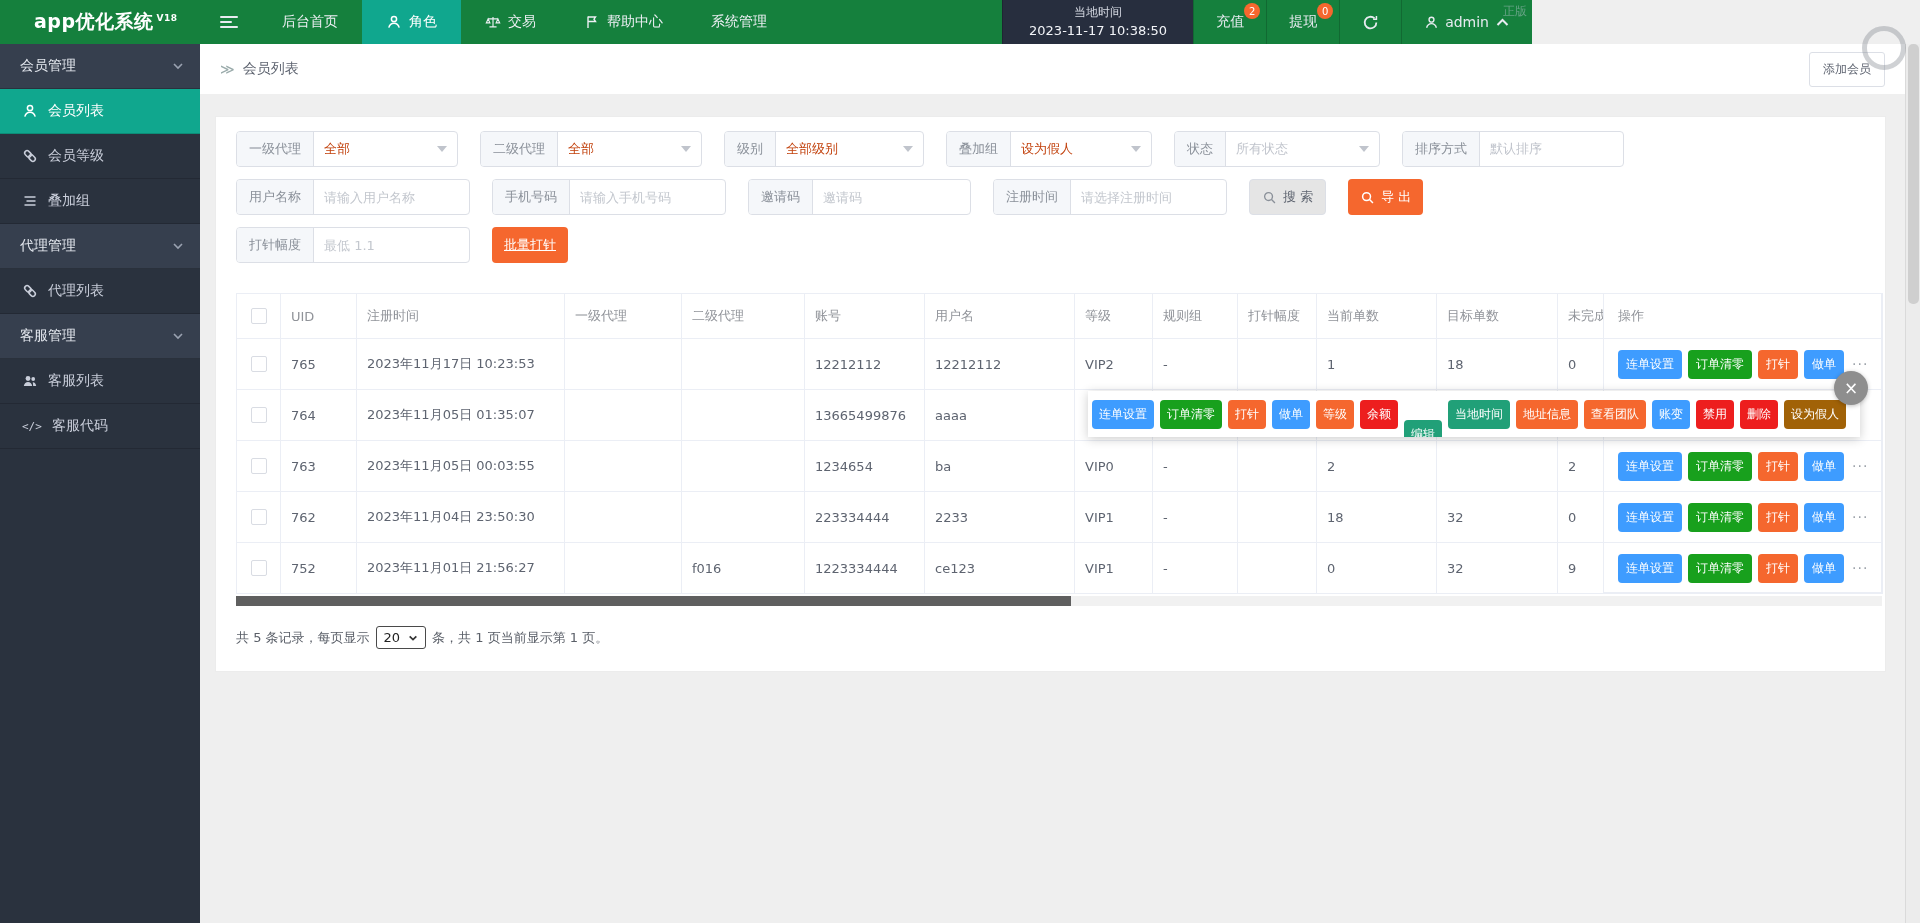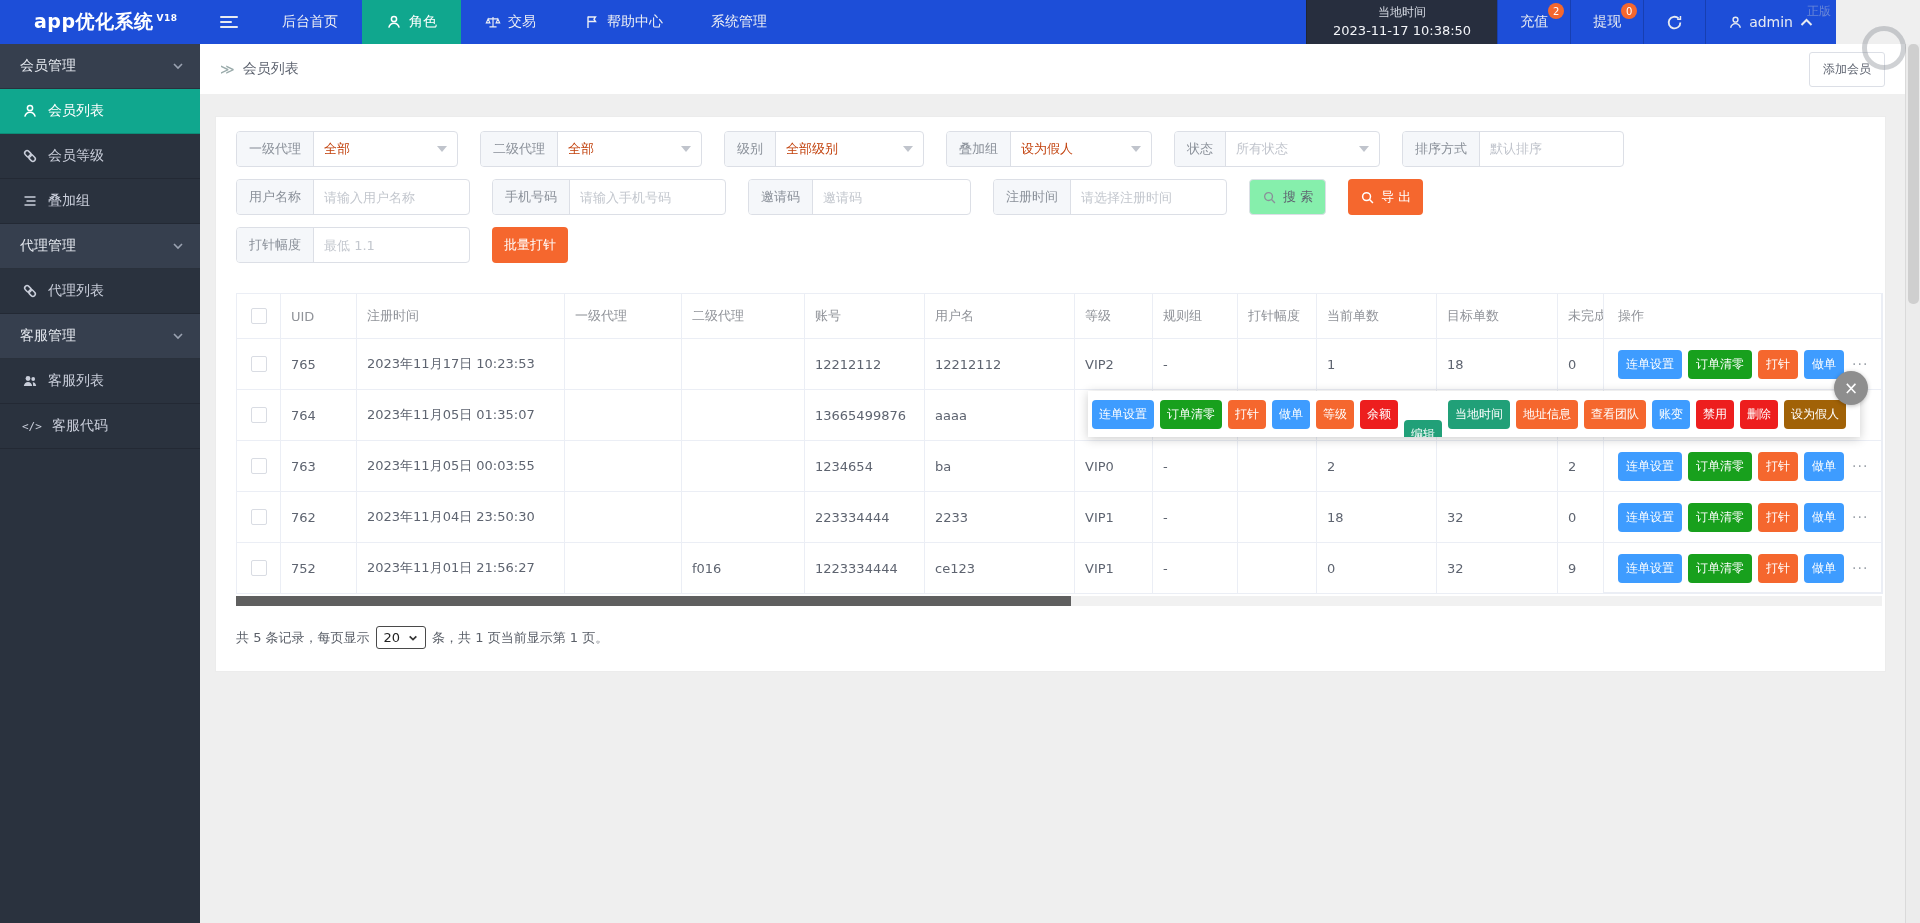--- a/index.html
+++ b/index.html
@@ -1,21 +1,21 @@
 <!DOCTYPE html>
 <html><head>
 <meta charset="utf-8">
 <style>
   * { box-sizing: border-box; margin: 0; padding: 0; }
   html,body { width:1920px; height:923px; overflow:hidden; position:relative;
     font-family:"DejaVu Sans","Liberation Sans",sans-serif; background:#EFEFEF; }
 
   
-  .topbar { position:absolute; top:0; left:0; width:1836px; height:44px;
-    background:#1d4ed8; display:flex; align-items:stretch; z-index:20; color:#E8EBF1; }
+  .topbar { position:absolute; top:0; left:0; width:1532px; height:44px;
+    background:#15803d; display:flex; align-items:stretch; z-index:20; color:#E8EBF1; }
   .logo { width:200px; display:flex; align-items:center; padding-left:34px;
     font-size:19px; font-weight:bold; color:#fff; letter-spacing:.5px; }
   .logo sup { font-size:9px; font-weight:bold; margin-left:3px; margin-top:-8px; }
   .hamburger { display:flex; flex-direction:column; justify-content:center; gap:3px;
     padding:0 20px; cursor:pointer; }
   .hamburger i { display:block; height:2px; background:#E8EBF1; width:18px; border-radius:1px; }
   .hamburger i:nth-child(2){ width:12px; }
   .topnav { display:flex; align-items:stretch; }
   .topnav-item { display:flex; align-items:center; gap:7px; padding:0 24px; font-size:14px;
     color:#EDEFF4; cursor:pointer; }
@@ -73,21 +73,21 @@
   .fgroup .fvalue.ph { color:#C0C4CC; }
   .fgroup .caret { width:0; height:0; border-left:5px solid transparent; border-right:5px solid transparent;
     border-top:6px solid #C0C4CC; align-self:center; margin-right:10px; }
   .fgroup input { border:none; outline:none; flex:1; padding:0 10px; font-size:13px;
     color:#5E6470; font-family:inherit; min-width:0; background:transparent; }
   .fgroup input::placeholder { color:#C3C7CE; }
   .w-select { width:222px; } .w-select-sm { width:200px; } .w-select-md { width:206px; }
   .w-input { width:234px; } .w-input-sm { width:223px; }
   .btn { display:inline-flex; align-items:center; gap:6px; border:none; border-radius:4px;
     font-size:13px; padding:0 12px; height:36px; cursor:pointer; font-family:inherit; white-space:nowrap; }
-  .btn-plain { background:#86efac; border:1px solid #DCDFE6; color:#5E6470; }
+  .btn-plain { background:#e5e5e5; border:1px solid #DCDFE6; color:#5E6470; }
   .btn-orange { color:#fff; }
   .btn svg { width:15px; height:15px; }
 
   
   .table-wrap { position:relative; margin-top:30px; width:1646px; }
   table { border-collapse:collapse; table-layout:fixed; width:1646px; }
   th, td { border:1px solid #EBEEF5; font-weight:normal; text-align:left;
     padding:0 10px; overflow:hidden; white-space:nowrap; }
   th { height:45px; color:#909399; font-size:13px; background:#fff; }
   td { height:51px; color:#5E6470; font-size:13px; }
@@ -341,21 +341,21 @@
           </svg>
         <span>导 出</span>
       </button>
     </div>
 
     <div class="frow">
       <div class="fgroup w-input">
         <span class="flabel">打针幅度</span>
         <input placeholder="最低 1.1" style="">
       </div>
-      <button class="btn btn-orange" style="background: rgb(245, 103, 46);">
+      <button class="btn btn-orange" style="background: rgb(245, 103, 46); text-decoration: underline;">
         <span>批量打针</span>
       </button>
     </div>
 
     <div class="table-wrap">
       <table>
         <colgroup>
           <col style="width:44px">
             <col style="width:76px">
             <col style="width:208px">

